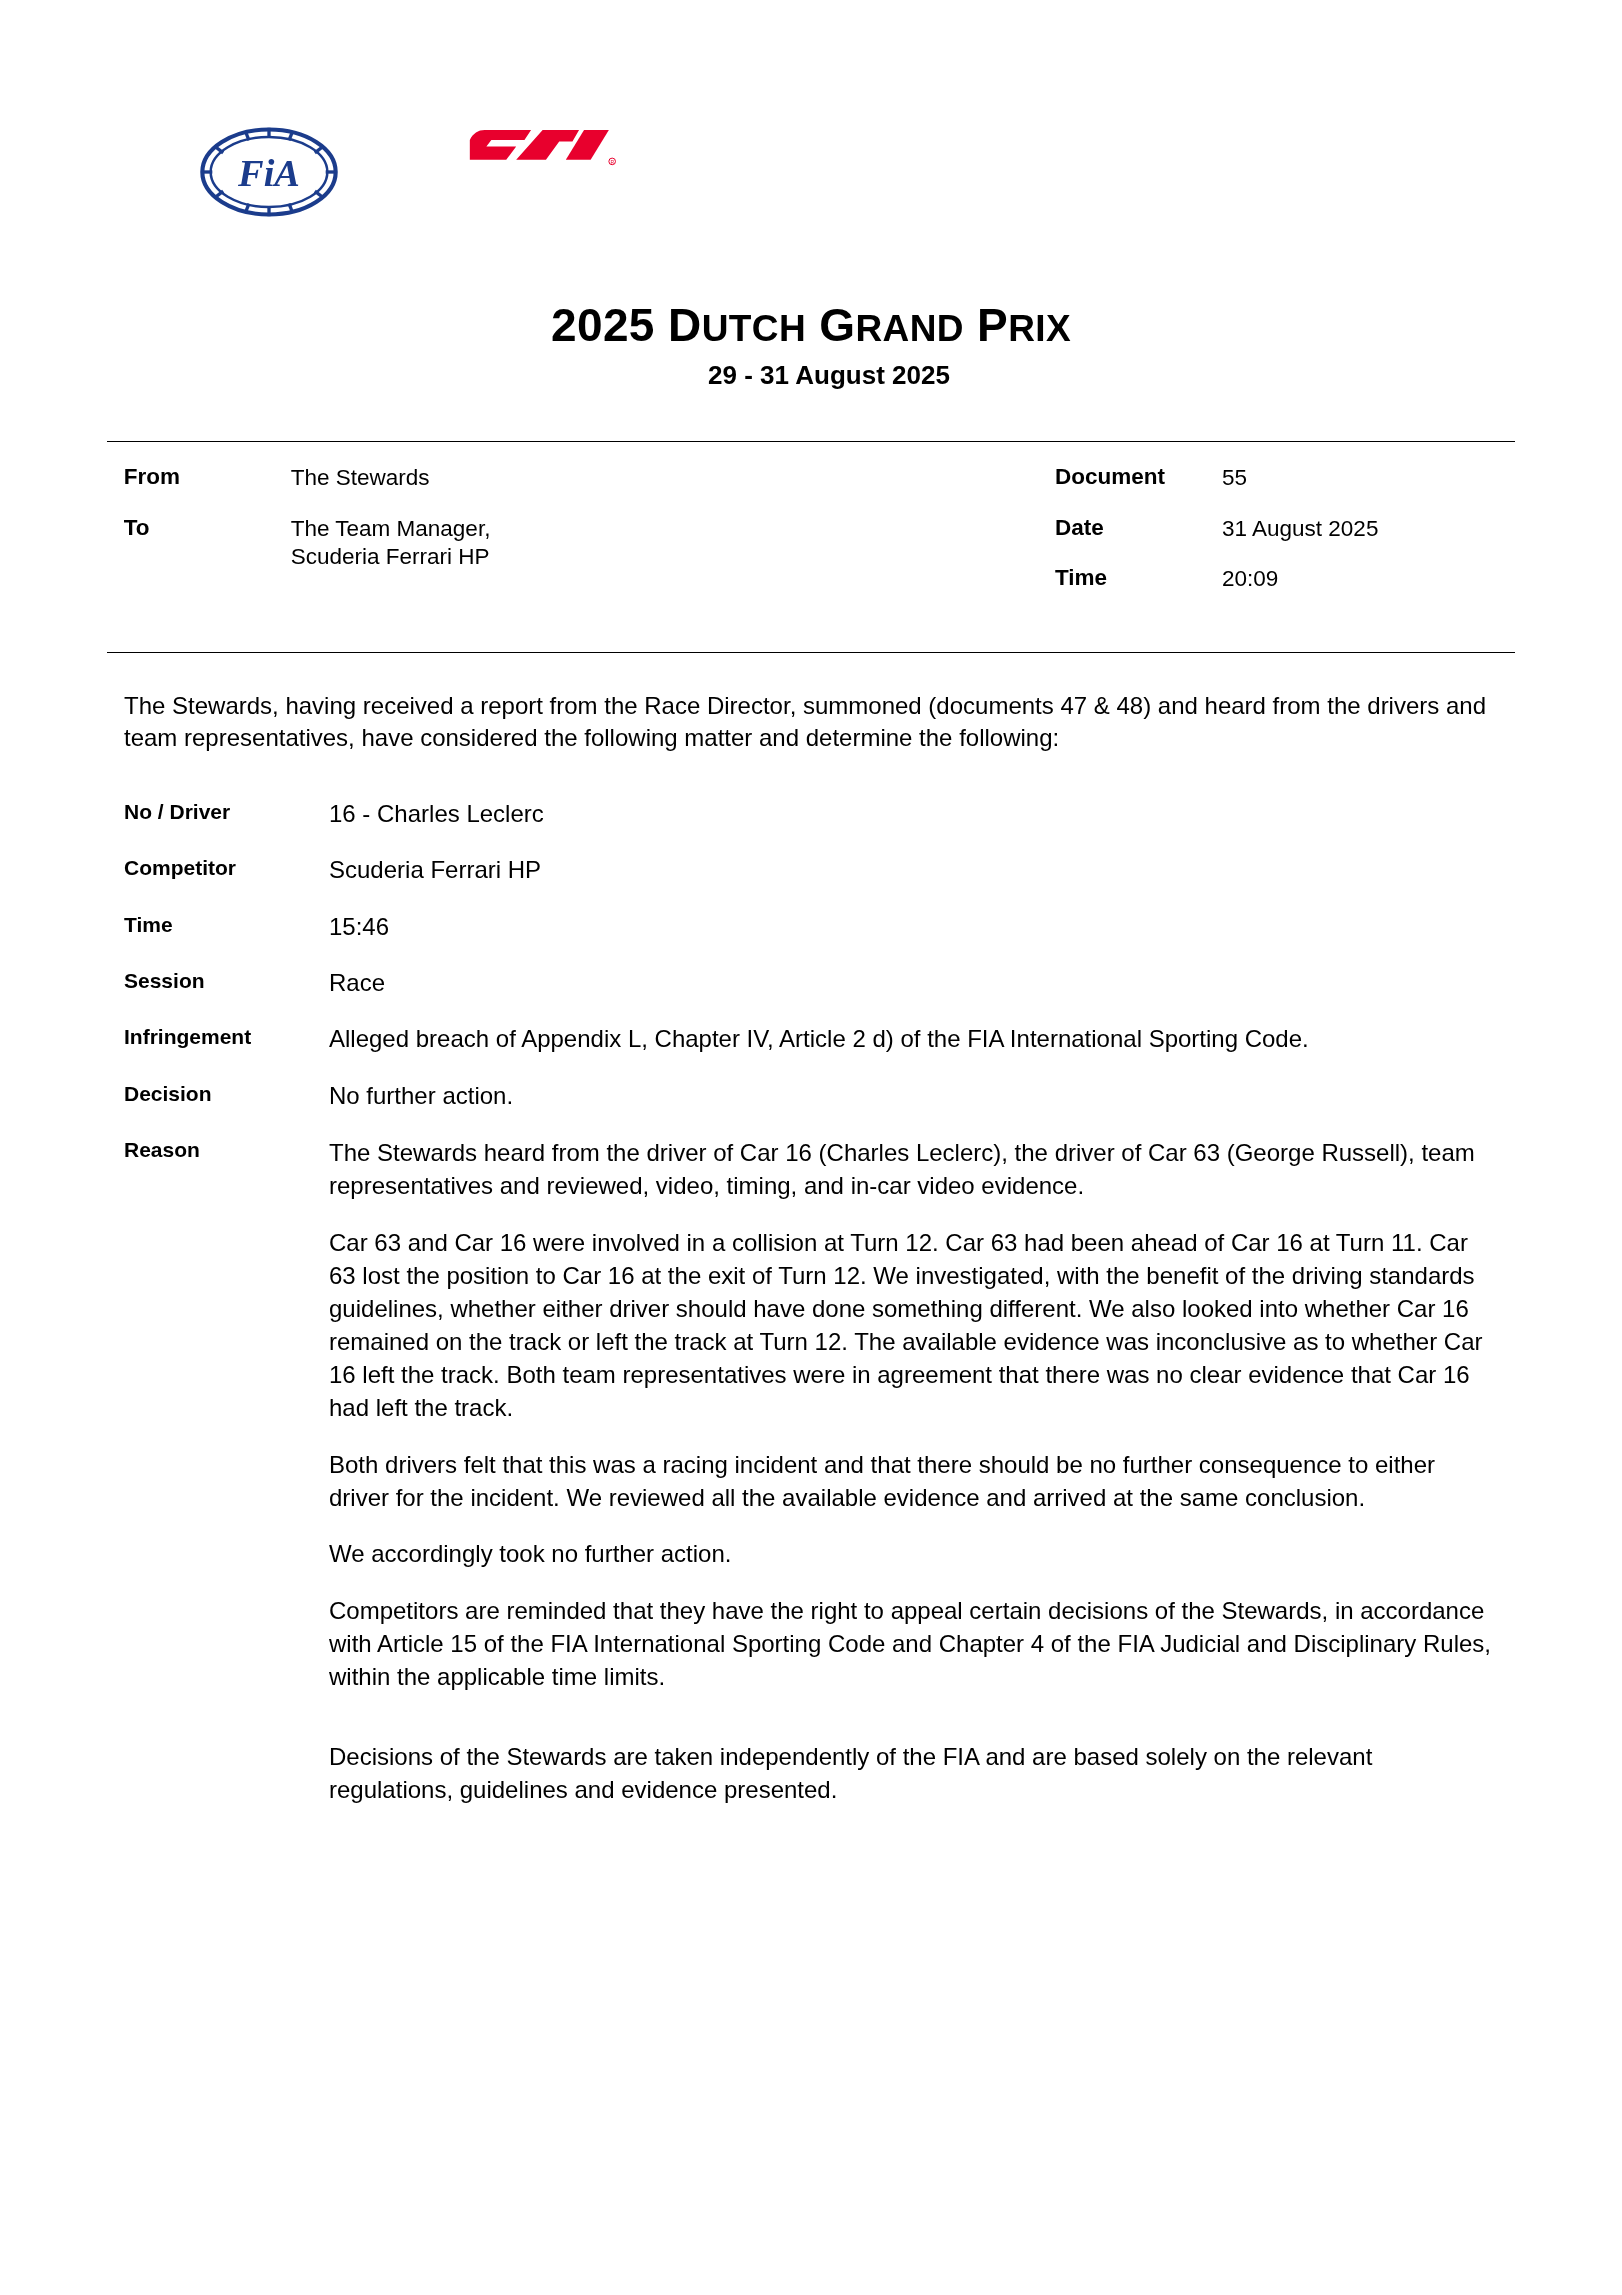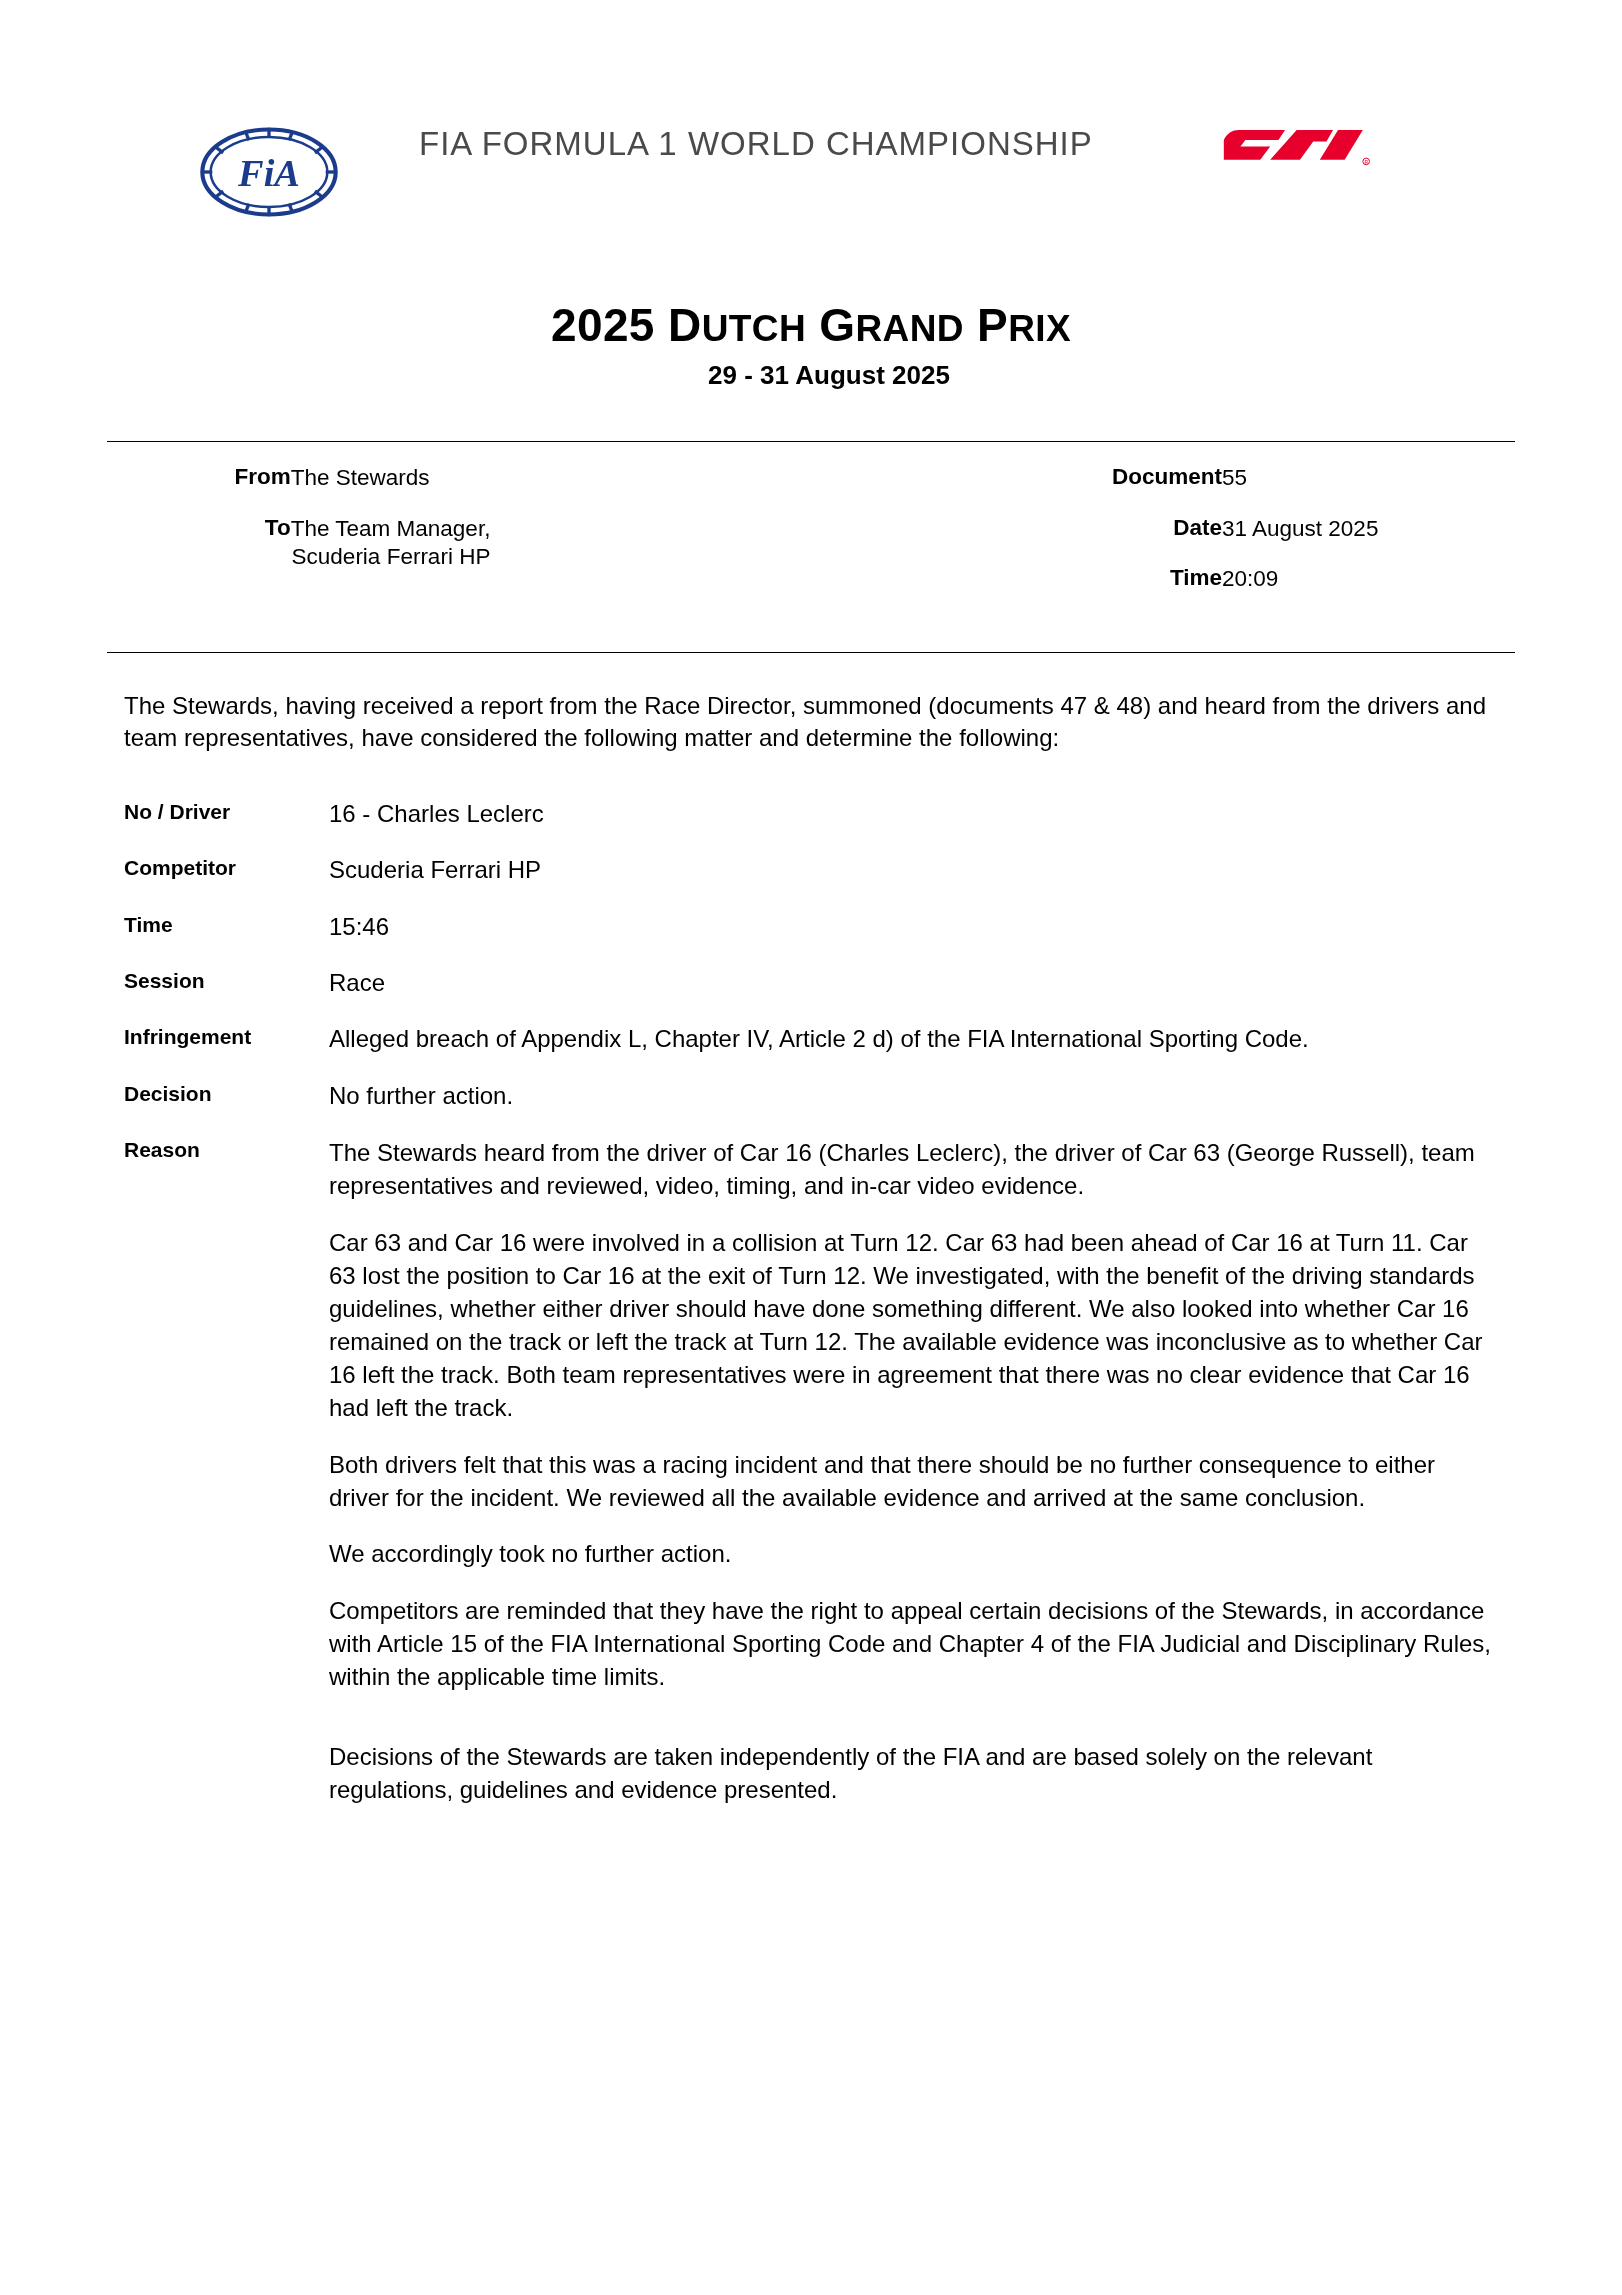--- a/index.html
+++ b/index.html
@@ -83,21 +83,20 @@
   }
   .rule-top { margin-top: 50px; }
   .rule-bottom { margin-top: 22px; }
 
   
   .meta {
     position: relative;
     margin: 0 107px;
     padding: 22px 0 6.7px 0;
     min-height: 159px;
-    text-align: right;
   }
   .meta-left {
     position: absolute;
     left: 16.7px;
     top: 22px;
     width: 818px;
   }
   .meta-row {
     display: flex;
     margin-bottom: 22px;
@@ -180,21 +179,20 @@
           <line x1="108" y1="18" x2="112" y2="8"></line>
           <line x1="56" y1="104" x2="60" y2="94"></line>
           <line x1="108" y1="94" x2="112" y2="104"></line>
           <line x1="84" y1="3" x2="84" y2="14"></line>
           <line x1="84" y1="98" x2="84" y2="109"></line>
         </g>
         <text x="84" y="73" font-family="'Liberation Serif', serif" font-size="46" font-weight="bold" fill="#1b3c8c" text-anchor="middle" font-style="italic">FiA</text>
       </svg>
     </div>
 
-    <div class="championship-title">FIA FORMULA 1 WORLD CHAMPIONSHIP</div>
 
     <div class="f1-logo">
       <svg width="150" height="48" viewBox="0 0 180 58">
         <g fill="#e8002d">
           <path d="M4 42 L48 42 L60 26 L24 26 L30 18 L70 18 L78 6 L22 6 C14 6 8 10 4 18 Z"></path>
           <path d="M60 42 L96 42 L112 20 L128 20 L136 6 L92 6 Z"></path>
           <path d="M120 42 L150 42 L172 6 L142 6 Z"></path>
         </g>
         <circle cx="176" cy="44" r="4" fill="none" stroke="#e8002d" stroke-width="1.2"></circle>
         <text x="176" y="47" font-size="6" fill="#e8002d" text-anchor="middle" font-family="'Liberation Sans', sans-serif">R</text>

